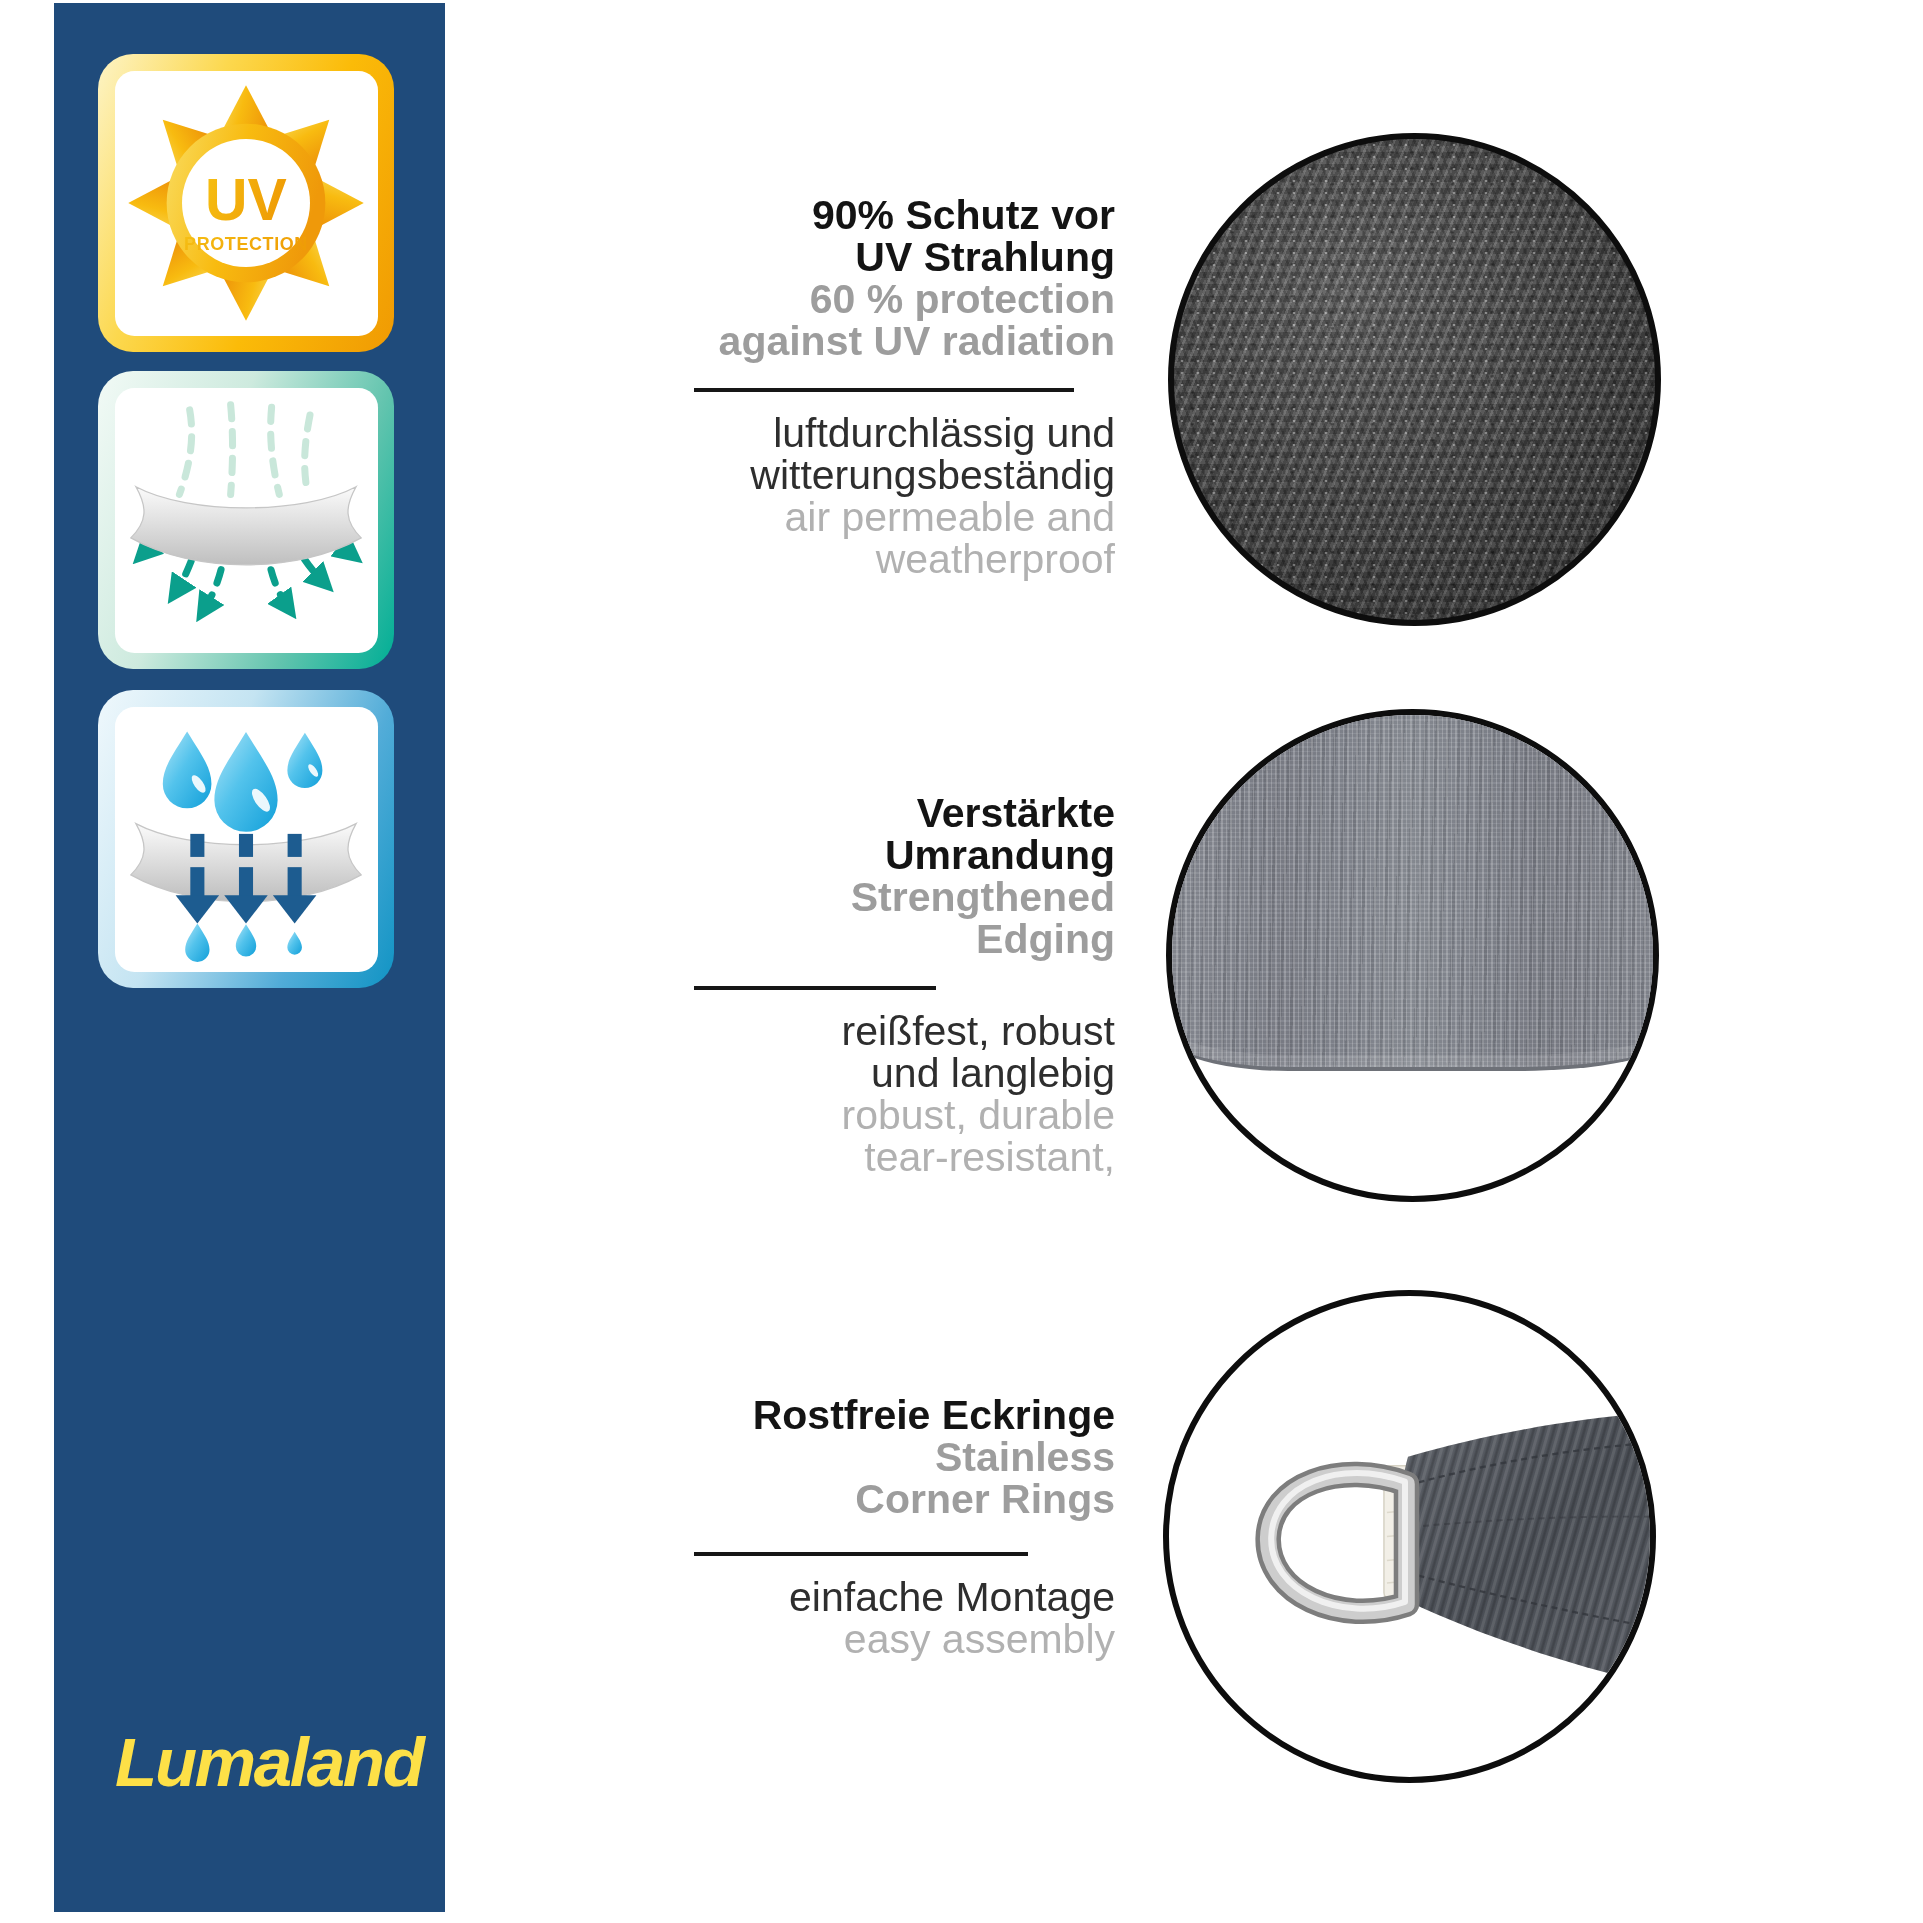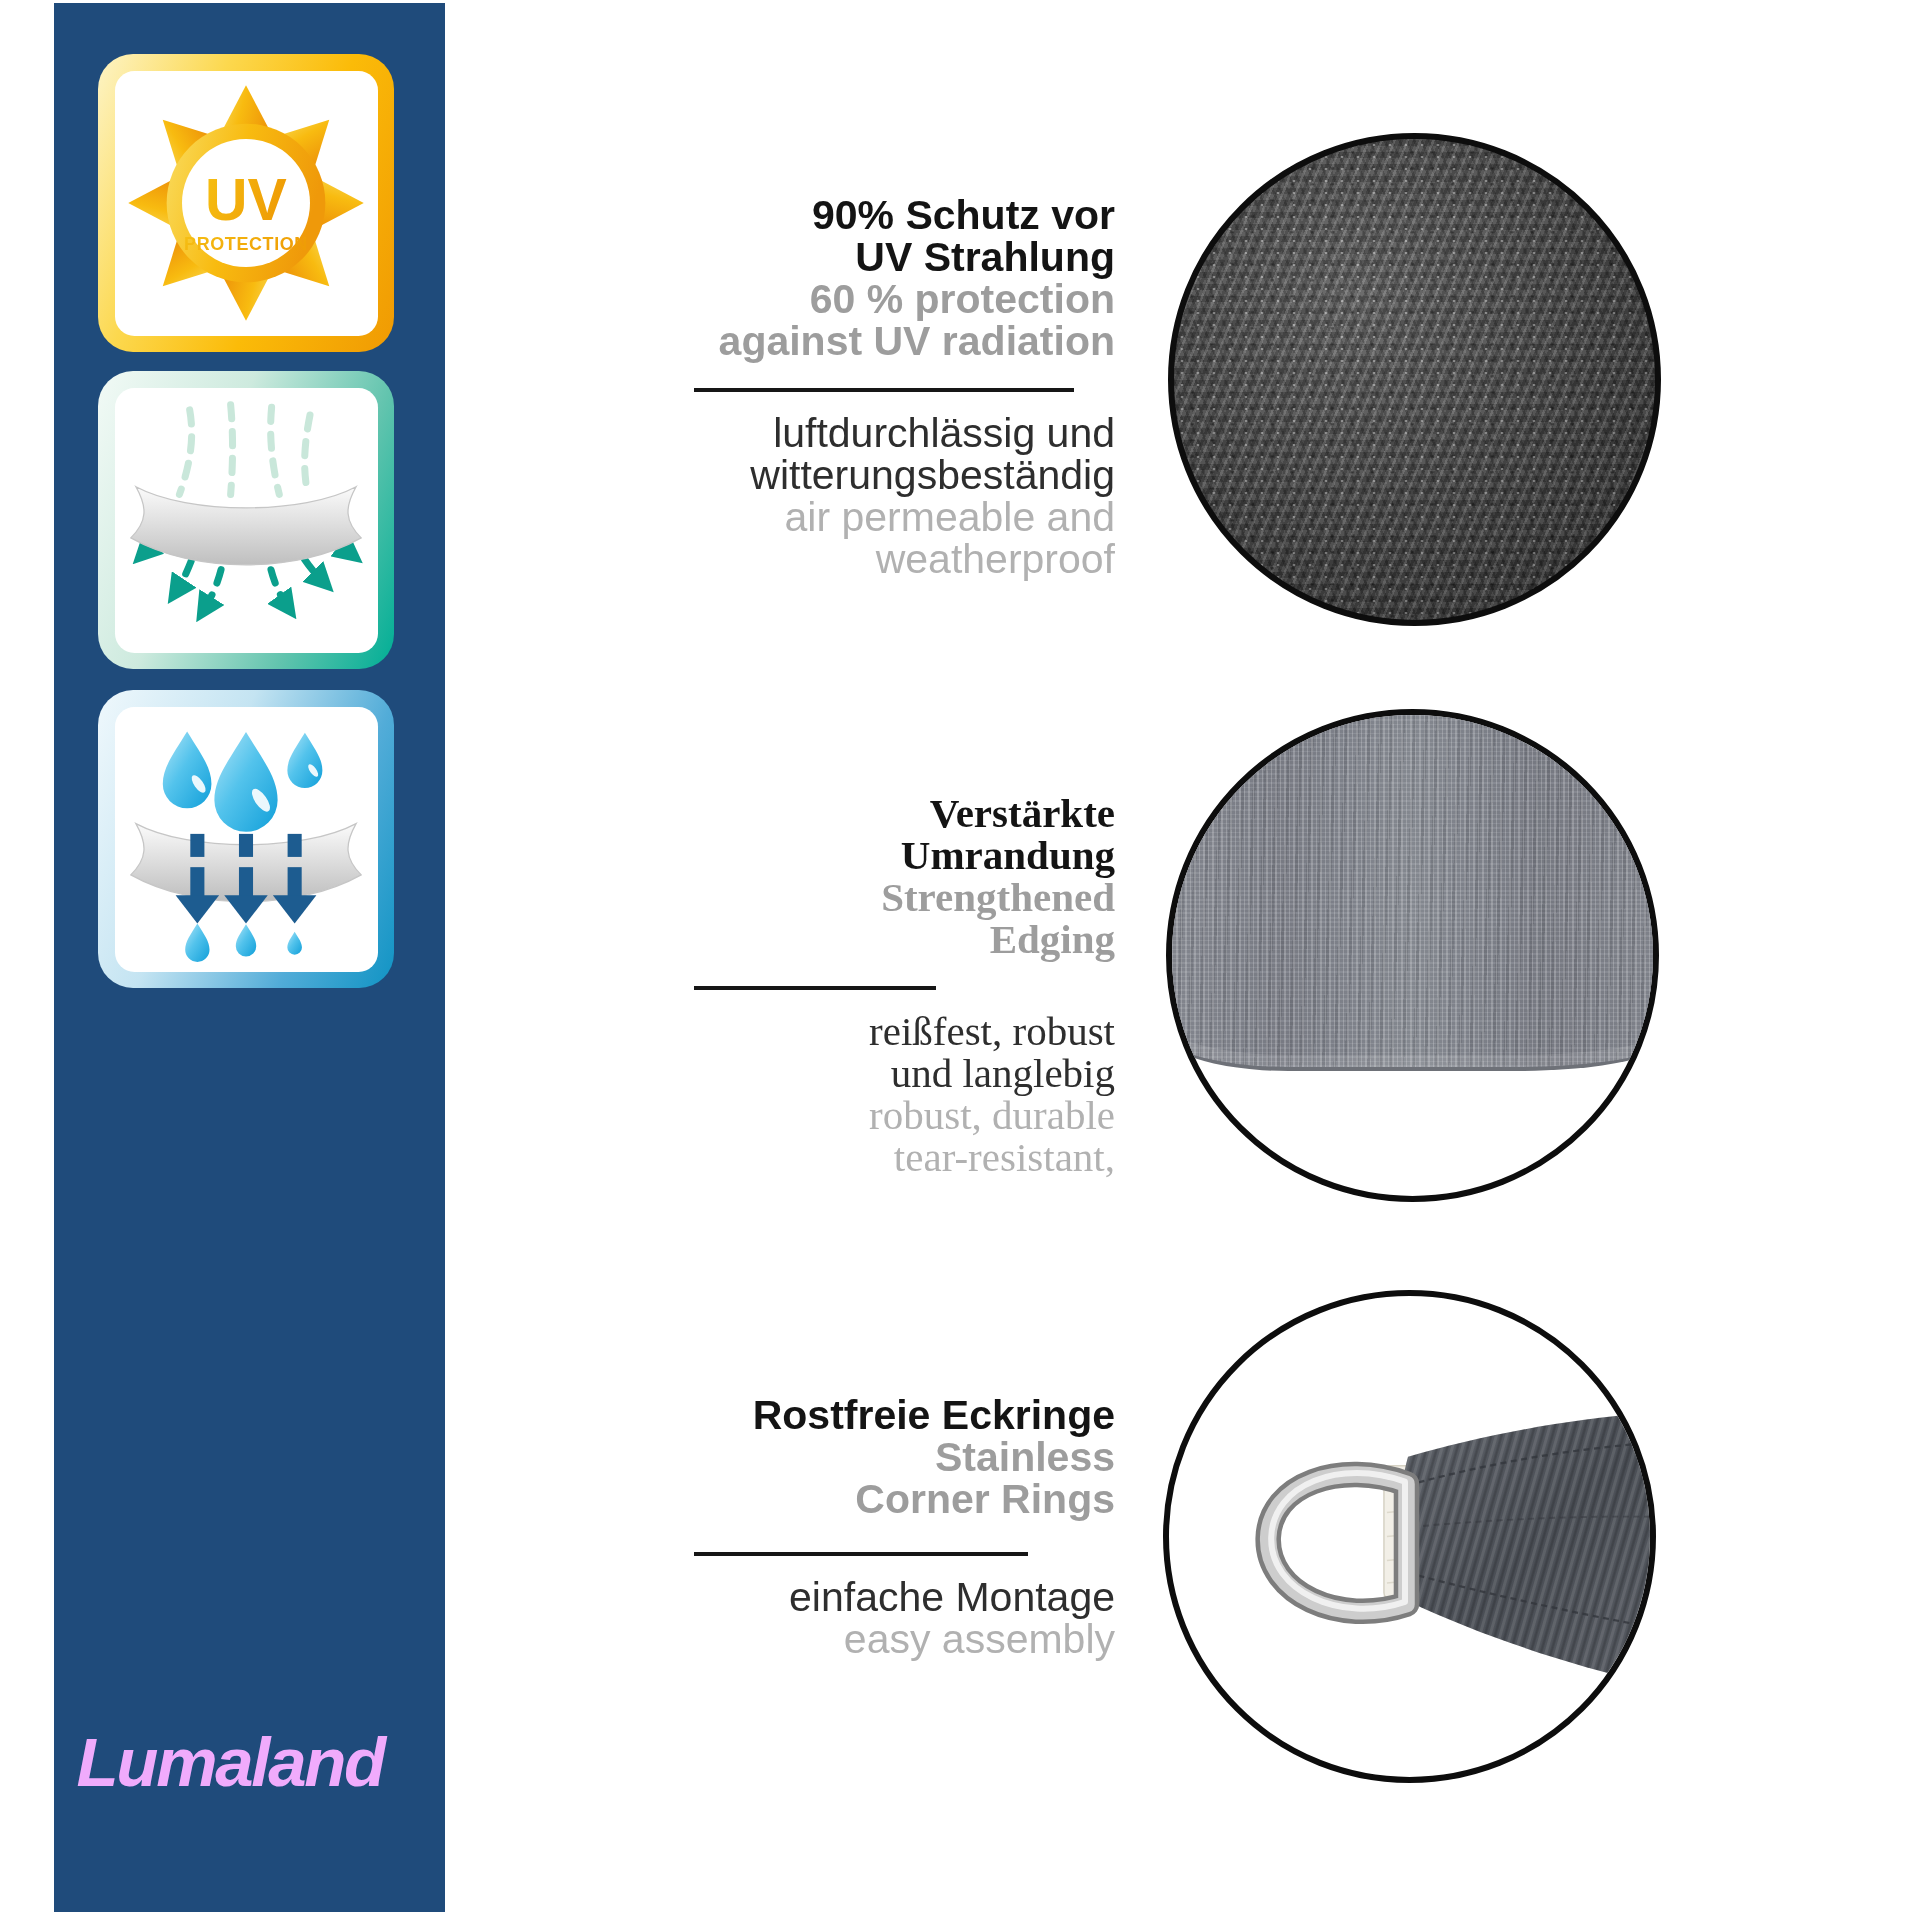--- a/index.html
+++ b/index.html
@@ -8,33 +8,33 @@
 
   
   .sidebar{position:absolute;left:54px;top:3px;width:391px;height:1909px;background:#1F4B7B;}
   .badge{position:absolute;left:44px;width:296px;height:298px;border-radius:35px;}
   .badge .inner{position:absolute;inset:16.5px;background:#fff;border-radius:19.5px;
                 display:flex;align-items:center;justify-content:center;}
   .badge-uv{top:51px;background:linear-gradient(112deg,#fdf4c6 0%,#fcd84e 32%,#fbbb08 62%,#f09a03 100%);}
   .badge-air{top:368px;background:linear-gradient(112deg,#f2faf6 0%,#cdeade 38%,#62c4ae 72%,#00ae95 100%);}
   .badge-water{top:687px;background:linear-gradient(112deg,#eff8fc 0%,#c4e4f2 38%,#52acd8 72%,#1194c4 100%);}
 
-  .logo{position:absolute;left:22.5px;top:1725px;width:346px;color:#f0abfc;
-        font-size:69px;font-weight:bold;font-style:italic;letter-spacing:-2.3px;line-height:1;}
+  .logo{position:absolute;left:22.5px;top:1725px;width:346px;color:#fde047;
+        font-size:69px;font-weight:bold;font-style:italic;letter-spacing:-2.3px;line-height:1;text-align:right;}
 
   
   .feature{position:absolute;left:694px;width:421px;text-align:right;}
   .feature div{white-space:nowrap;}
   .t-de{font-size:41px;line-height:42px;font-weight:bold;color:#141414;}
   .t-en{font-size:41px;line-height:42px;font-weight:bold;color:#9d9d9d;}
   .b-de{font-size:41px;line-height:42px;font-weight:400;color:#2e2e2e;}
   .b-en{font-size:41px;line-height:42px;font-weight:400;color:#b1b1b1;}
   .rule{height:3.8px;background:#161616;margin:26px 0 20px 0;}
   .f1{top:194px;} .f1 .rule{width:380px;}
-  .f2{top:792px;font-family:Liberation Serif, serif;} .f2 .rule{width:242px;}
+  .f2{top:792px;} .f2 .rule{width:242px;}
   .f3{top:1394px;} .f3 .rule{width:334px;margin-top:32px;}
 
   
   .photo{position:absolute;width:481px;height:481px;border-radius:50%;
          border:6px solid #0d0d0d;overflow:hidden;background:#fff;}
   .photo-fabric{left:1168px;top:133px;
     background-color:#525252;
     background-image:
       radial-gradient(circle at 38% 32%, rgba(255,255,255,0.10), rgba(0,0,0,0.24) 78%),
       radial-gradient(rgba(255,255,255,0.45) 0 1.1px, transparent 1.8px),

